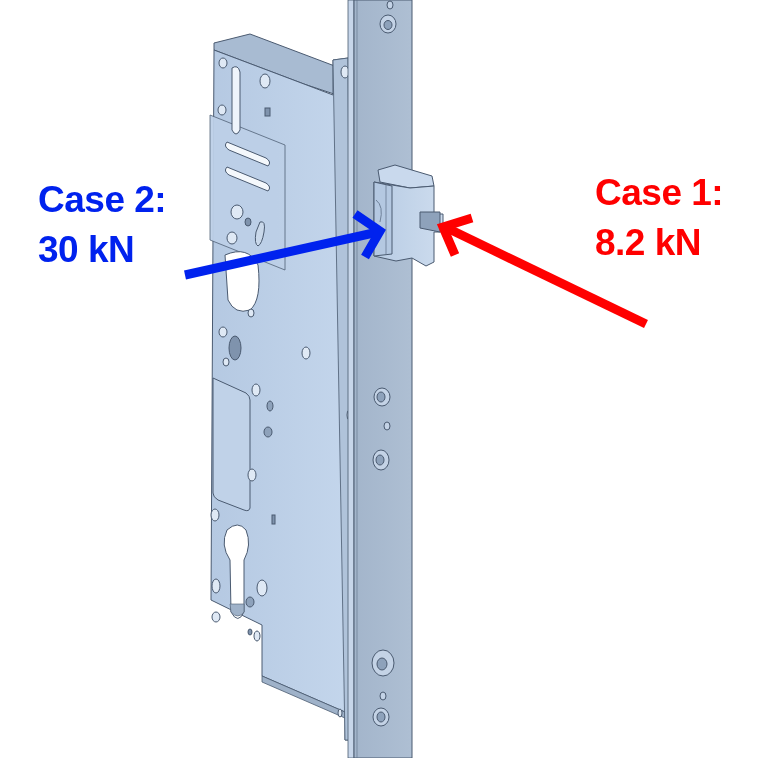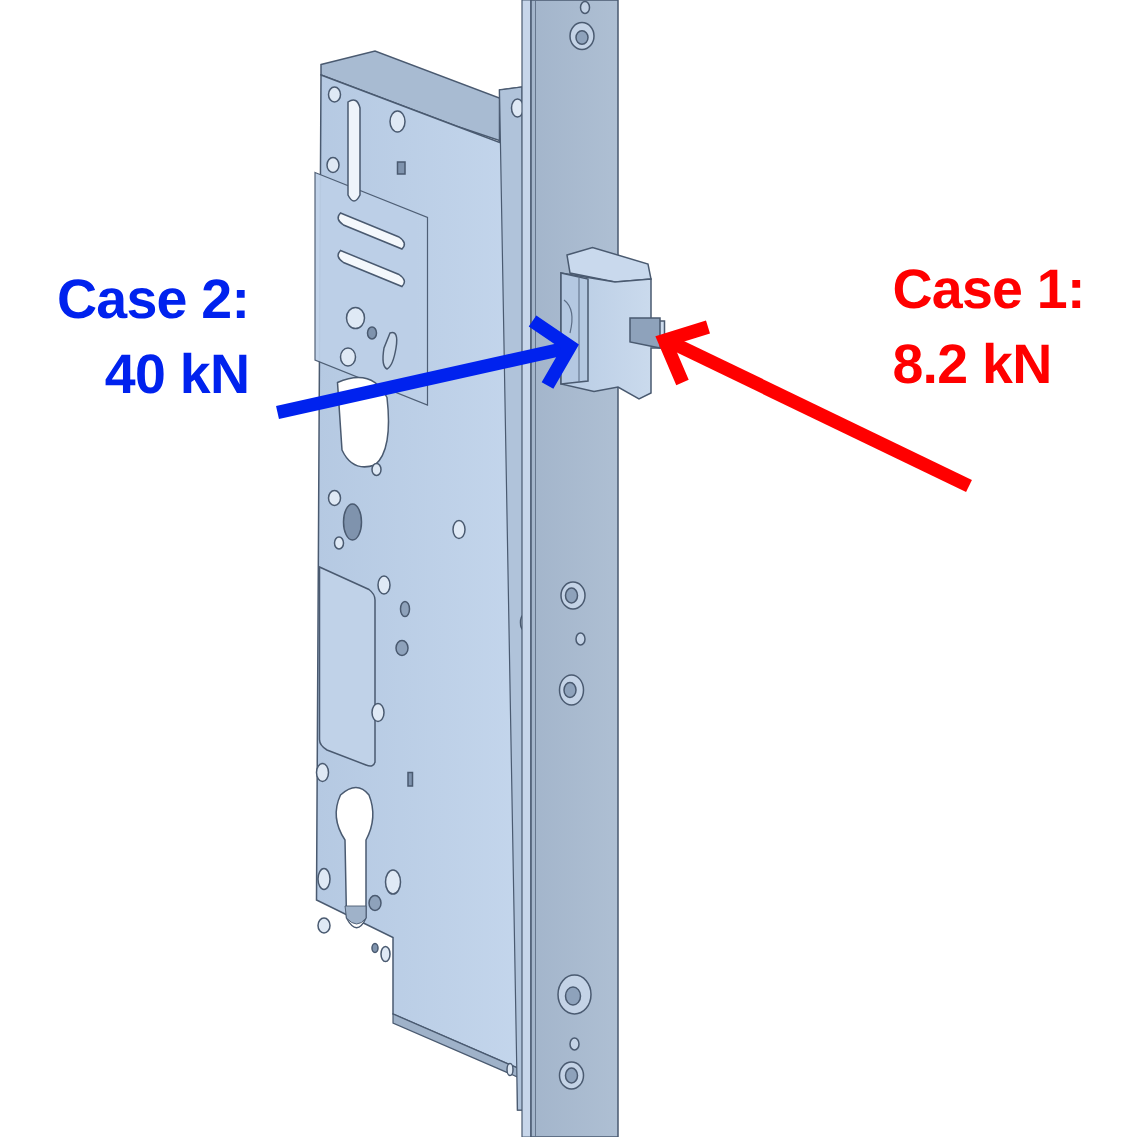--- a/index.html
+++ b/index.html
@@ -1,19 +1,19 @@
 <!DOCTYPE html>
 <html><head>
   <meta charset="utf-8">
   <style>
     html, body { margin: 0; padding: 0; background: #ffffff; }
     body { width: 758px; height: 758px; position: relative; overflow: hidden; font-family: "Liberation Sans", "DejaVu Sans", sans-serif; }
     #stage { position: absolute; left: 0; top: 0; width: 758px; height: 758px; }
     .label { position: absolute; font-weight: bold; font-size: 37px; line-height: 50px; letter-spacing: -0.5px; font-family: "Liberation Sans", "DejaVu Sans", sans-serif; }
-    #case2 { left: 38px; top: 175px; text-align: right; }
+    #case2 { left: 38px; top: 175px; }
     #case1 { left: 595px; top: 168px; }
     .label div { white-space: nowrap; }
   </style>
 </head>
 <body>
 
 <div id="stage">
   <svg width="758" height="758" viewBox="0 0 758 758" xmlns="http://www.w3.org/2000/svg">
     <defs>
       <linearGradient id="bodyGrad" x1="0" y1="0" x2="1" y2="0">
@@ -133,20 +133,20 @@
     </g>
     <g>
       <line x1="646" y1="324" x2="447" y2="228" stroke="#ff0000" stroke-width="9" stroke-linecap="butt"></line>
       <polyline points="472,218 443,227 455,255" fill="none" stroke="#ff0000" stroke-width="9" stroke-linejoin="miter"></polyline>
     </g>
   </svg>
 
   
   <div id="case2" class="label" style="color:#0022ee;">
     <div>Case 2:</div>
-    <div>40 kN</div>
+    <div>30 kN</div>
   </div>
 
   <div id="case1" class="label" style="color:#ff0000;">
     <div>Case 1:</div>
     <div>8.2 kN</div>
   </div>
 </div>
 
 </body></html>

